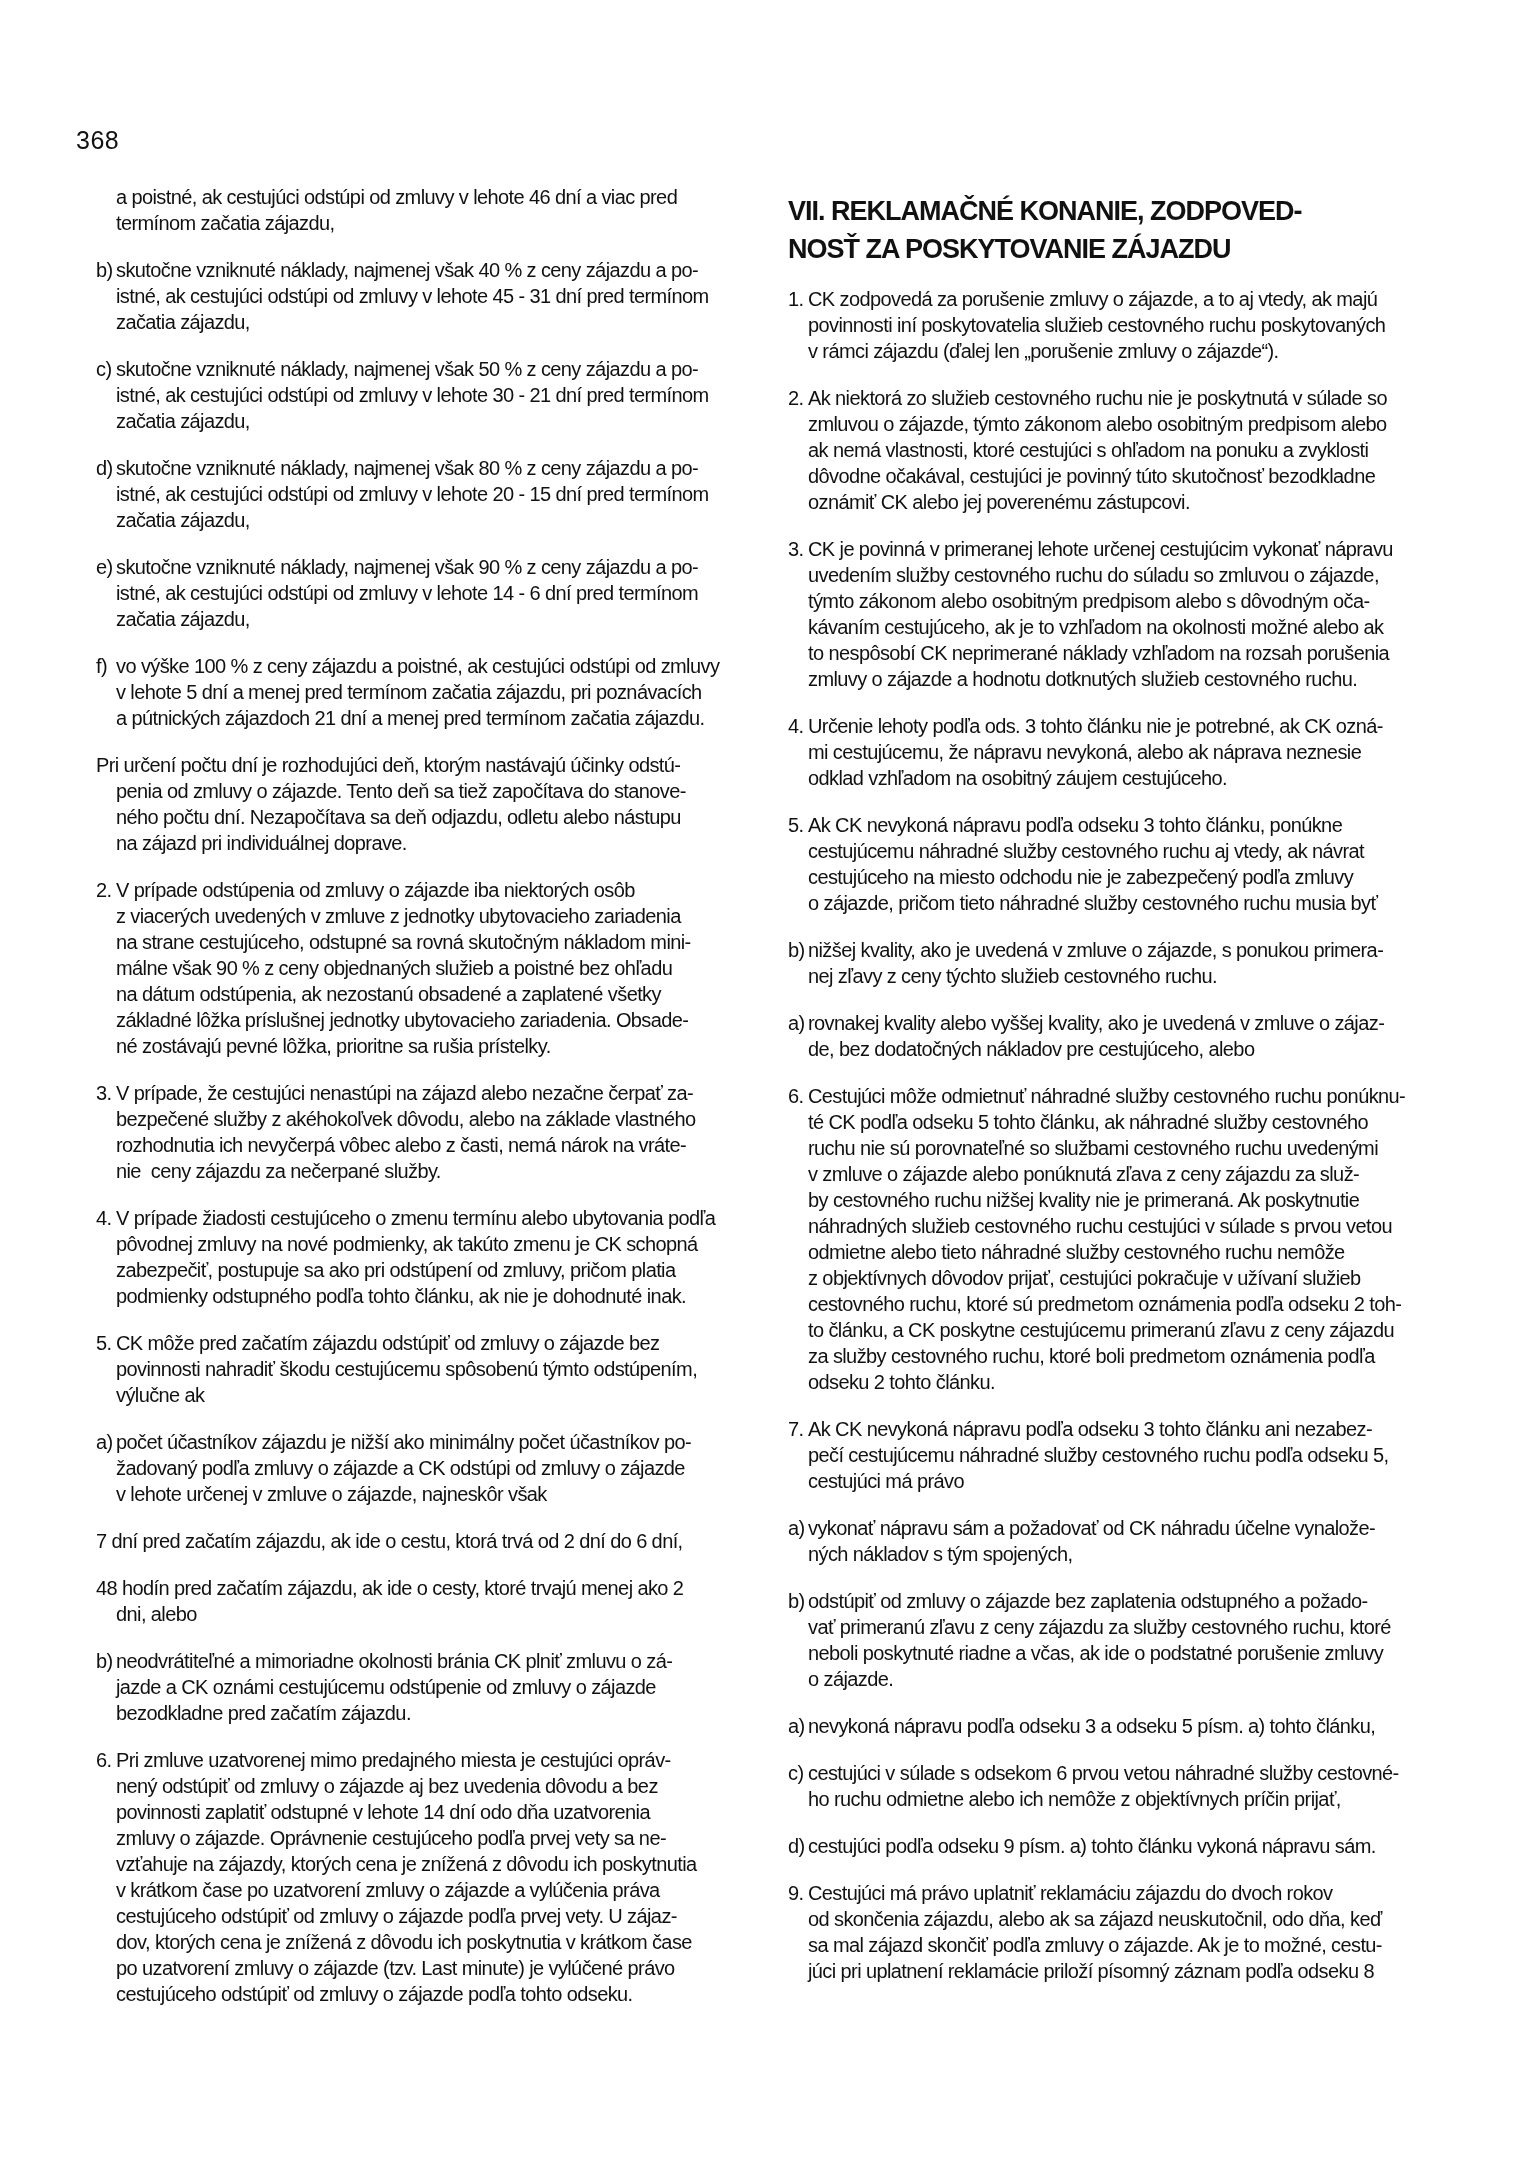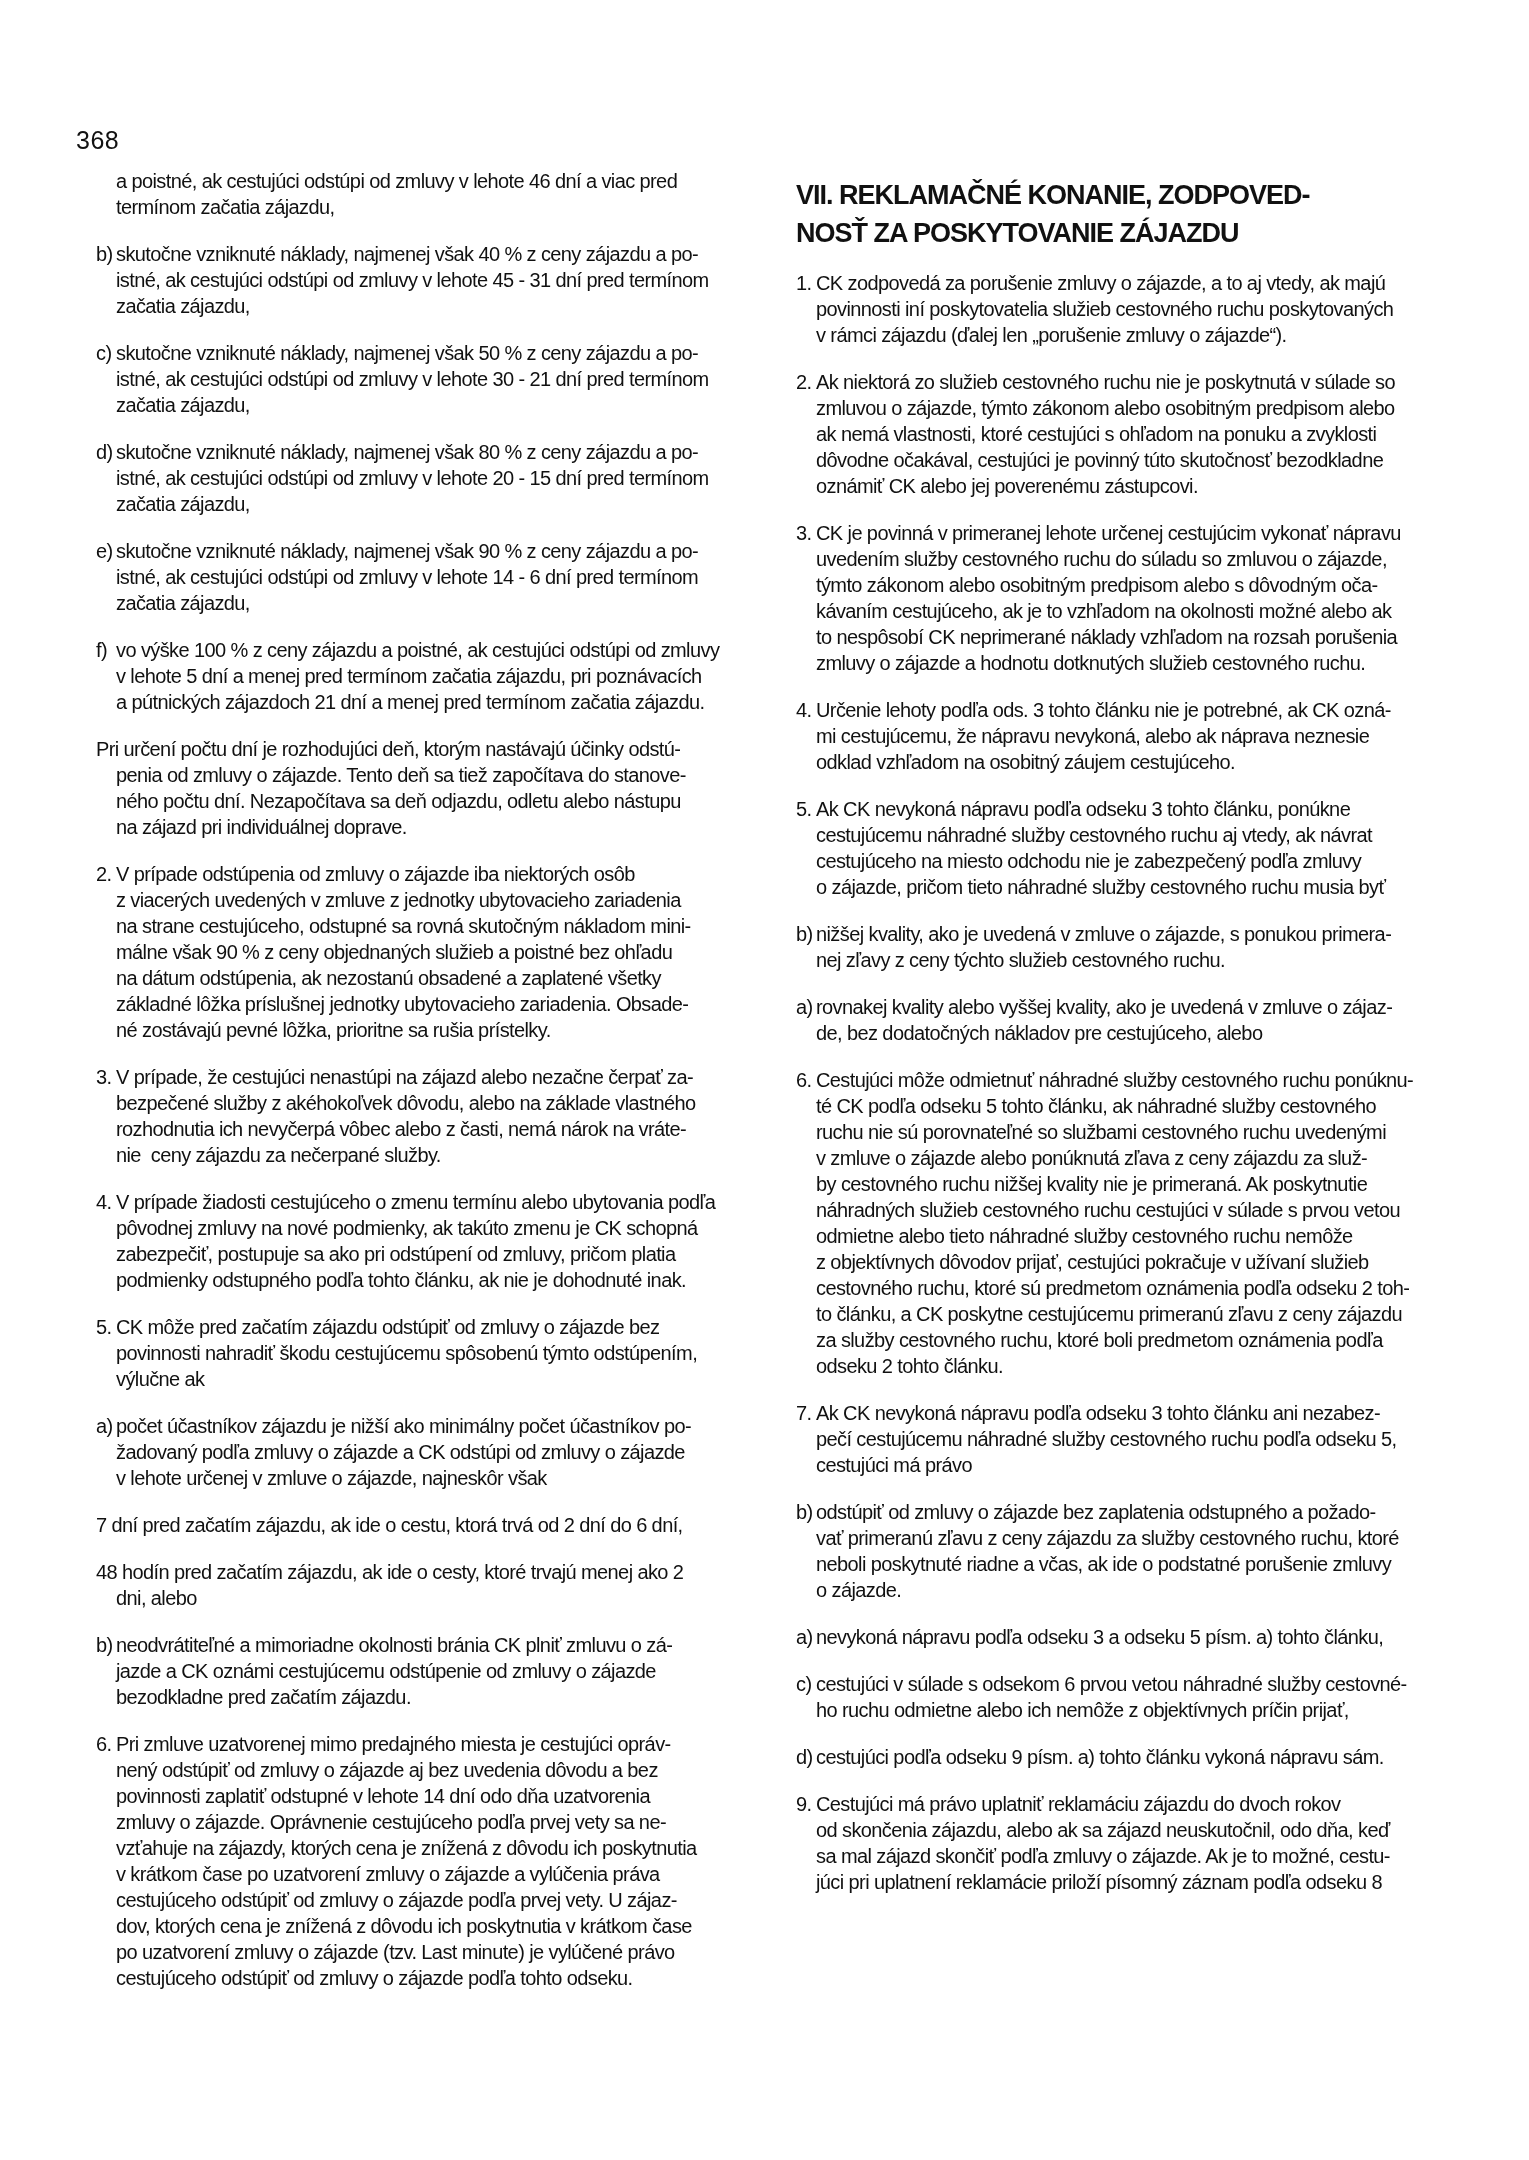--- a/index.html
+++ b/index.html
@@ -13,24 +13,24 @@
   }
   .page-number {
     position: absolute;
     left: 76px; top: 126px;
     font-size: 25px;
     letter-spacing: 0.5px;
     text-align: center;
   }
   .columns {
     position: absolute;
-    left: 96px; top: 168px;
+    left: 96px; top: 184px;
     width: 1356px;
     display: flex;
-    gap: 36px;
+    gap: 28px;
   }
   .column { width: 664px; flex: 0 0 664px; }
   .heading {
     font-size: 27px;
     line-height: 38px;
     font-weight: bold;
     letter-spacing: -1px;
     white-space: pre;
     margin: 8px 0 18px 0;
   }
@@ -155,20 +155,22 @@
 náhradných služieb cestovného ruchu cestujúci v súlade s prvou vetou
 odmietne alebo tieto náhradné služby cestovného ruchu nemôže
 z objektívnych dôvodov prijať, cestujúci pokračuje v užívaní služieb
 cestovného ruchu, ktoré sú predmetom oznámenia podľa odseku 2 toh-
 to článku, a CK poskytne cestujúcemu primeranú zľavu z ceny zájazdu
 za služby cestovného ruchu, ktoré boli predmetom oznámenia podľa
 odseku 2 tohto článku.</span></div>
         <div class="para item"><span class="marker">7.</span><span>Ak CK nevykoná nápravu podľa odseku 3 tohto článku ani nezabez-
 pečí cestujúcemu náhradné služby cestovného ruchu podľa odseku 5,
 cestujúci má právo</span></div>
+        <div class="para item"><span class="marker">a)</span><span>vykonať nápravu sám a požadovať od CK náhradu účelne vynalože-
+ných nákladov s tým spojených,</span></div>
         <div class="para item"><span class="marker">b)</span><span>odstúpiť od zmluvy o zájazde bez zaplatenia odstupného a požado-
 vať primeranú zľavu z ceny zájazdu za služby cestovného ruchu, ktoré
 neboli poskytnuté riadne a včas, ak ide o podstatné porušenie zmluvy
 o zájazde.</span></div>
         <div class="para item"><span class="marker">a)</span><span>nevykoná nápravu podľa odseku 3 a odseku 5 písm. a) tohto článku,</span></div>
         <div class="para item"><span class="marker">c)</span><span>cestujúci v súlade s odsekom 6 prvou vetou náhradné služby cestovné-
 ho ruchu odmietne alebo ich nemôže z objektívnych príčin prijať,</span></div>
         <div class="para item"><span class="marker">d)</span><span>cestujúci podľa odseku 9 písm. a) tohto článku vykoná nápravu sám.</span></div>
         <div class="para item"><span class="marker">9.</span><span>Cestujúci má právo uplatniť reklamáciu zájazdu do dvoch rokov
 od skončenia zájazdu, alebo ak sa zájazd neuskutočnil, odo dňa, keď

